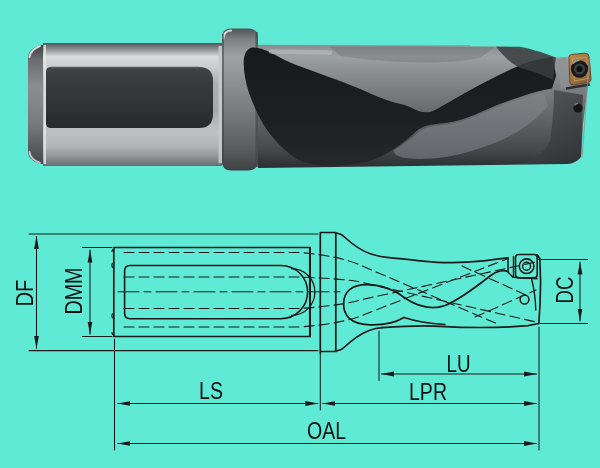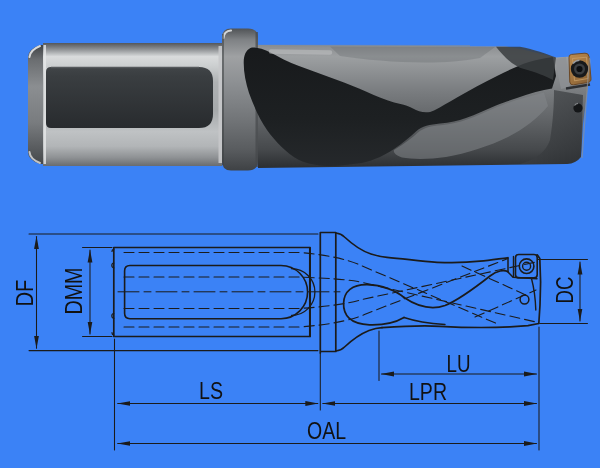--- a/index.html
+++ b/index.html
@@ -1,16 +1,16 @@
 <!DOCTYPE html>
 <html><head>
 <meta charset="utf-8">
 <style>
   html, body { margin: 0; padding: 0; background: #ffffff; }
-  .figure { width: 600px; height: 468px; position: relative; overflow: hidden; background: #3b82f6; }
+  .figure { width: 600px; height: 468px; position: relative; overflow: hidden; background: #5eead4; }
   svg { display: block; }
   .dim-label {
     font-family: "Liberation Sans", "DejaVu Sans", sans-serif;
     font-size: 23px;
     fill: #111111;
   }
 </style>
 </head>
 <body>
 

